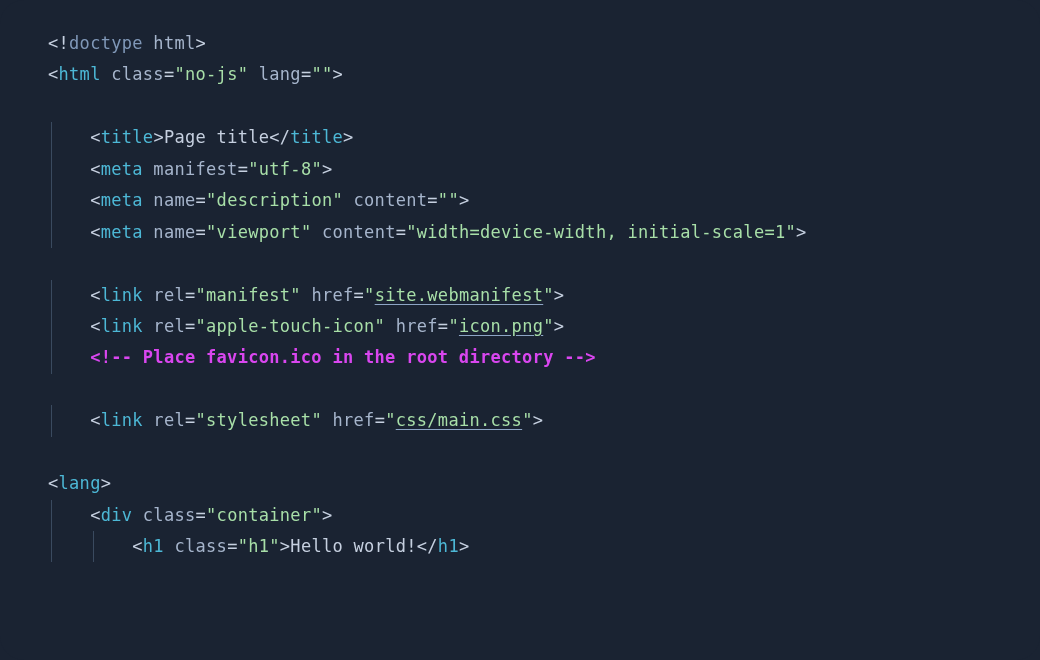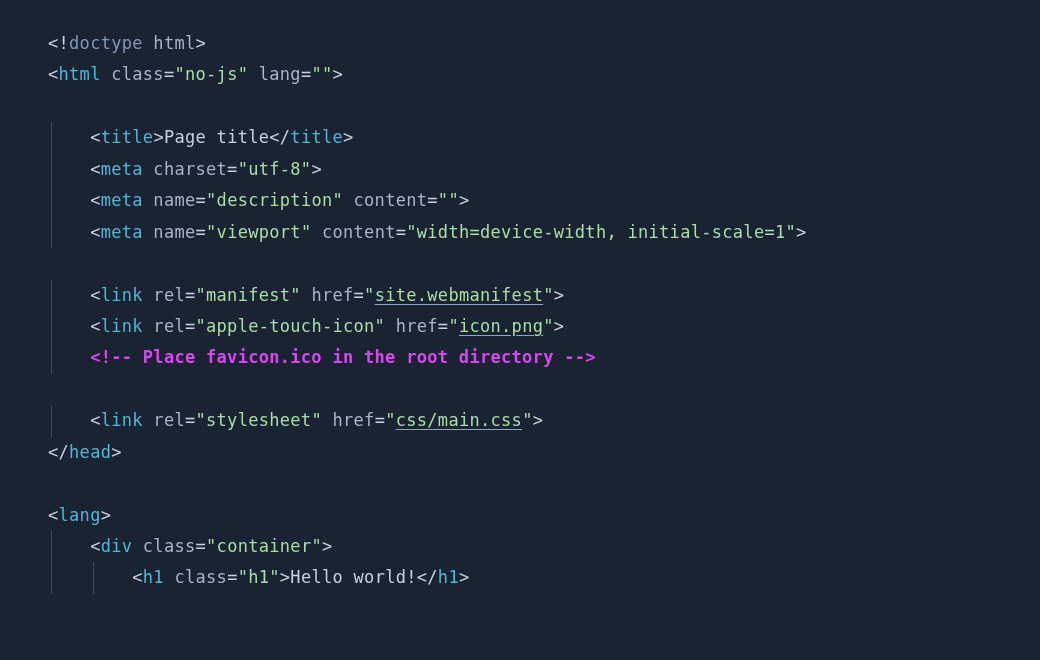--- a/index.html
+++ b/index.html
@@ -43,27 +43,26 @@
   .doctype { color: #8098b8; }
 </style>
 </head>
 <body>
 
 <div class="editor" id="editor">
     <div class="line"><span class="punct">&lt;!</span><span class="doctype">doctype</span><span class="attr"> html</span><span class="punct">&gt;</span></div>
     <div class="line"><span class="punct">&lt;</span><span class="tag">html</span><span class="attr"> class</span><span class="punct">=</span><span class="string">"no-js"</span><span class="attr"> lang</span><span class="punct">=</span><span class="string">""</span><span class="punct">&gt;</span></div>
     <div class="line">&nbsp;</div>
     <div class="line"><div class="indent-guide" style="left: 3px;"></div><span class="punct">    </span><span class="punct">&lt;</span><span class="tag">title</span><span class="punct">&gt;</span><span class="text">Page title</span><span class="punct">&lt;/</span><span class="tag">title</span><span class="punct">&gt;</span></div>
-    <div class="line"><div class="indent-guide" style="left: 3px;"></div><span class="punct">    </span><span class="punct">&lt;</span><span class="tag">meta</span><span class="attr"> charset</span><span class="punct">=</span><span class="string">"utf-8"</span><span class="punct">&gt;</span></div>
+    <div class="line"><div class="indent-guide" style="left: 3px;"></div><span class="punct">    </span><span class="punct">&lt;</span><span class="tag">meta</span><span class="attr"> manifest</span><span class="punct">=</span><span class="string">"utf-8"</span><span class="punct">&gt;</span></div>
     <div class="line"><div class="indent-guide" style="left: 3px;"></div><span class="punct">    </span><span class="punct">&lt;</span><span class="tag">meta</span><span class="attr"> name</span><span class="punct">=</span><span class="string">"description"</span><span class="attr"> content</span><span class="punct">=</span><span class="string">""</span><span class="punct">&gt;</span></div>
     <div class="line"><div class="indent-guide" style="left: 3px;"></div><span class="punct">    </span><span class="punct">&lt;</span><span class="tag">meta</span><span class="attr"> name</span><span class="punct">=</span><span class="string">"viewport"</span><span class="attr"> content</span><span class="punct">=</span><span class="string">"width=device-width, initial-scale=1"</span><span class="punct">&gt;</span></div>
     <div class="line">&nbsp;</div>
     <div class="line"><div class="indent-guide" style="left: 3px;"></div><span class="punct">    </span><span class="punct">&lt;</span><span class="tag">link</span><span class="attr"> rel</span><span class="punct">=</span><span class="string">"manifest"</span><span class="attr"> href</span><span class="punct">=</span><span class="string">"</span><span class="string underline">site.webmanifest</span><span class="string">"</span><span class="punct">&gt;</span></div>
     <div class="line"><div class="indent-guide" style="left: 3px;"></div><span class="punct">    </span><span class="punct">&lt;</span><span class="tag">link</span><span class="attr"> rel</span><span class="punct">=</span><span class="string">"apple-touch-icon"</span><span class="attr"> href</span><span class="punct">=</span><span class="string">"</span><span class="string underline">icon.png</span><span class="string">"</span><span class="punct">&gt;</span></div>
     <div class="line"><div class="indent-guide" style="left: 3px;"></div><span class="punct">    </span><span class="comment">&lt;!-- Place favicon.ico in the root directory --&gt;</span></div>
     <div class="line">&nbsp;</div>
     <div class="line"><div class="indent-guide" style="left: 3px;"></div><span class="punct">    </span><span class="punct">&lt;</span><span class="tag">link</span><span class="attr"> rel</span><span class="punct">=</span><span class="string">"stylesheet"</span><span class="attr"> href</span><span class="punct">=</span><span class="string">"</span><span class="string underline">css/main.css</span><span class="string">"</span><span class="punct">&gt;</span></div>
-    <div class="line"><span class="punct">&lt;/</span><span class="tag">head</span><span class="punct">&gt;</span></div>
     <div class="line">&nbsp;</div>
     <div class="line"><span class="punct">&lt;</span><span class="tag">lang</span><span class="punct">&gt;</span></div>
     <div class="line"><div class="indent-guide" style="left: 3px;"></div><span class="punct">    </span><span class="punct">&lt;</span><span class="tag">div</span><span class="attr"> class</span><span class="punct">=</span><span class="string">"container"</span><span class="punct">&gt;</span></div>
     <div class="line"><div class="indent-guide" style="left: 3px;"></div><div class="indent-guide" style="left: 45px;"></div><span class="punct">        </span><span class="punct">&lt;</span><span class="tag">h1</span><span class="attr"> class</span><span class="punct">=</span><span class="string">"h1"</span><span class="punct">&gt;</span><span class="text">Hello world!</span><span class="punct">&lt;/</span><span class="tag">h1</span><span class="punct">&gt;</span></div>
   </div>
 
 </body></html>

